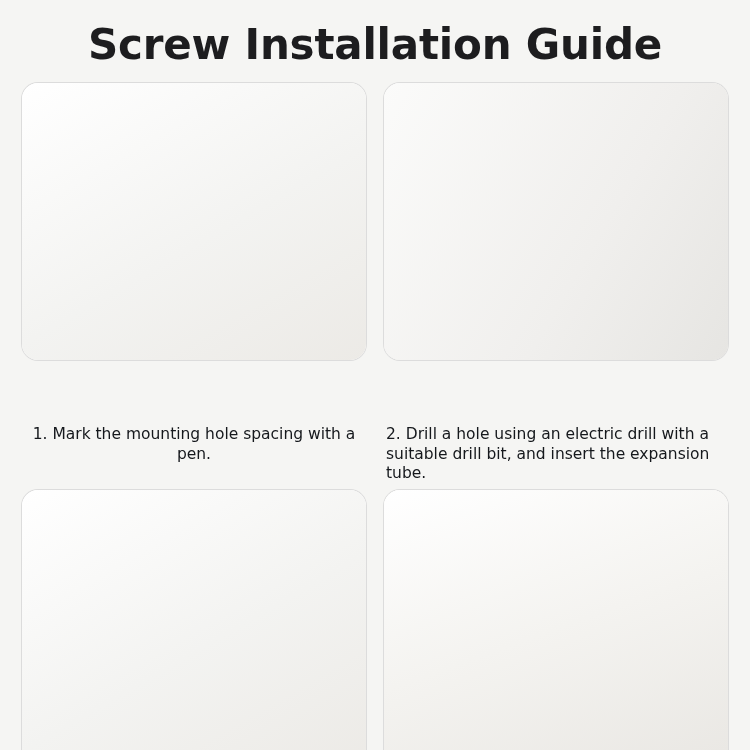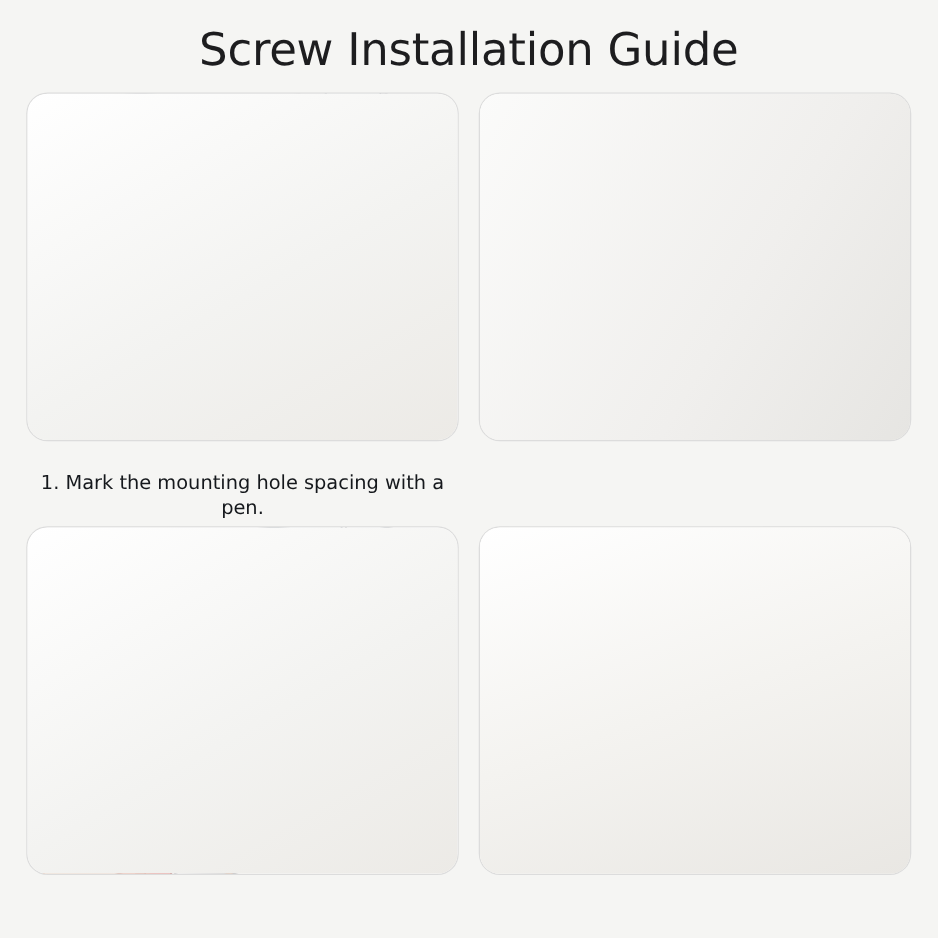--- a/index.html
+++ b/index.html
@@ -14,22 +14,22 @@
     overflow: hidden;
   }
   .page {
     position: relative;
     width: 750px;
     height: 750px;
     box-sizing: border-box;
   }
   .title {
     text-align: center;
-    font-size: 36px;
-    font-weight: normal;
+    font-size: 42px;
+    font-weight: bold;
     color: #1d1d1f;
     letter-spacing: -0.2px;
     padding-top: 20px;
     font-family: "DejaVu Sans", sans-serif;
   }
   .grid {
     display: grid;
     grid-template-columns: 1fr 1fr;
     grid-template-rows: auto auto;
     column-gap: 18px;
@@ -49,20 +49,21 @@
     overflow: hidden;
     background: #ffffff;
     box-shadow: 0 0 0 1px #dcdcdc;
   }
   .caption {
     font-size: 15.5px;
     line-height: 1.26;
     color: #15181c;
     padding: 25px 2px 0 2px;
     font-family: "DejaVu Sans", sans-serif;
+    margin-top: 40px;
   }
   .cap-center { text-align: center; }
   .cap-left { text-align: left; }
 
   
   .bg-wall-soft {
     position: absolute; inset: 0;
     background: linear-gradient(150deg, #ffffff 0%, #f3f3f1 55%, #eceae6 100%);
   }
   .bg-wall-plain {
@@ -185,20 +186,21 @@
           <path d="M160,150 C176,128 206,120 226,132 C242,142 244,162 232,174 C218,188 188,188 172,176
                    C162,168 156,158 160,150 Z" fill="#f3cdb4" stroke="#d8a88c" stroke-width="1.2"></path>
 
           <path d="M150,196 C172,188 198,188 218,196" fill="none" stroke="#dcab8f" stroke-width="1.4"></path>
           <path d="M146,218 C170,210 198,210 222,218" fill="none" stroke="#dcab8f" stroke-width="1.4"></path>
           <path d="M148,242 C172,236 198,236 220,242" fill="none" stroke="#dcab8f" stroke-width="1.4"></path>
 
           <ellipse cx="222" cy="118" rx="13" ry="9" transform="rotate(-18 222 118)" fill="#f6d9c8" stroke="#d4a88e" stroke-width="1"></ellipse>
         </svg>
       </div>
+      <div class="caption cap-left">2. Drill a hole using an electric drill with a suitable drill bit, and insert the expansion tube.</div>
     </div>
 
     <div class="cell">
       <div class="photo">
         <div class="bg-wall-soft"></div>
 
         <svg width="100%" height="100%" viewBox="0 0 300 277" preserveAspectRatio="xMidYMid slice">
           <defs>
             <linearGradient id="steel3" x1="0" y1="0" x2="0" y2="1">
               <stop offset="0%" stop-color="#f3f4f6"></stop>

